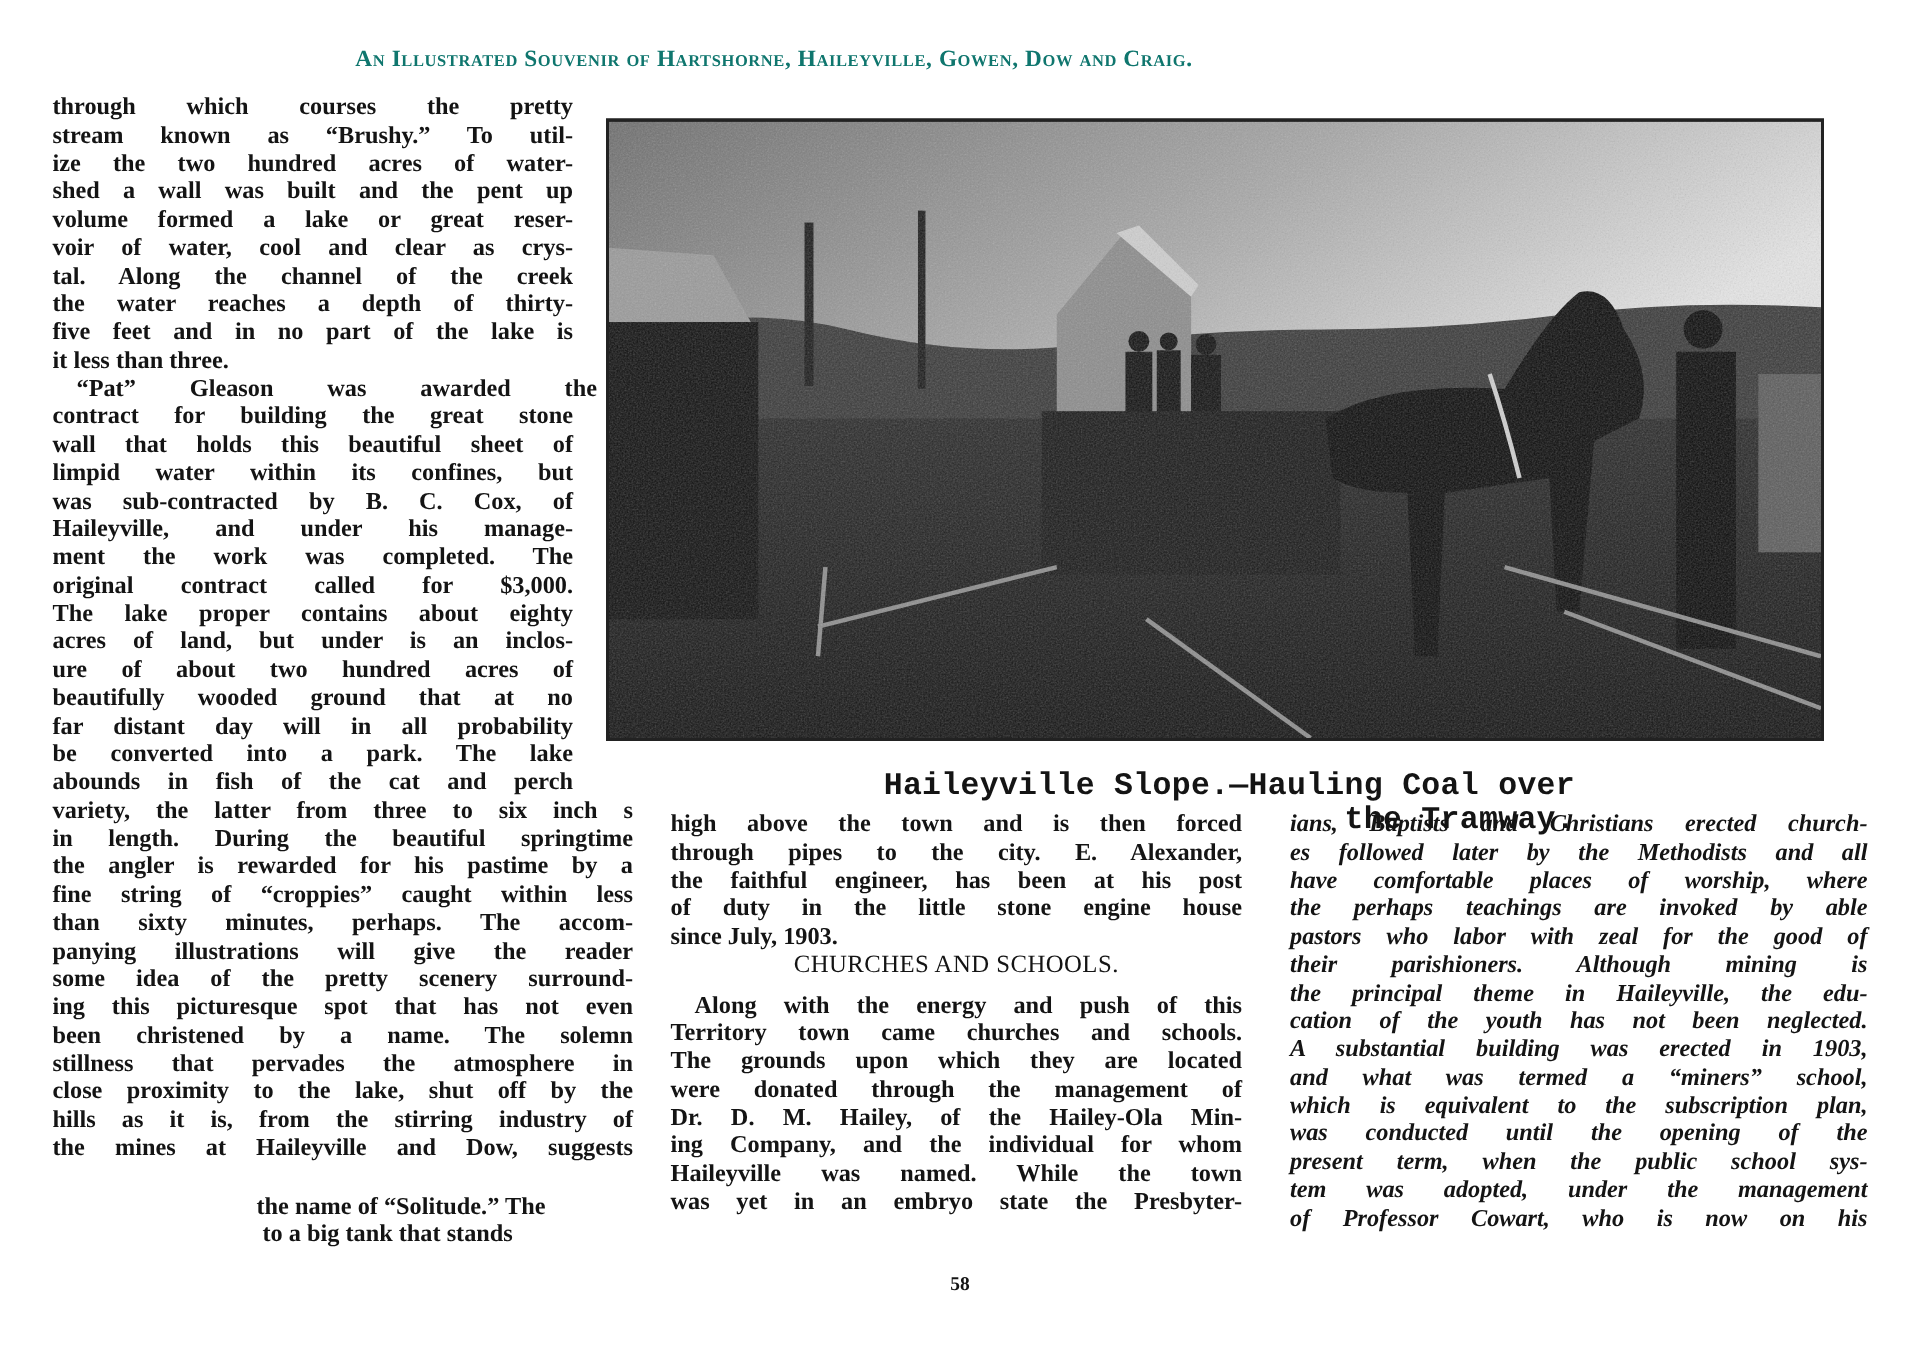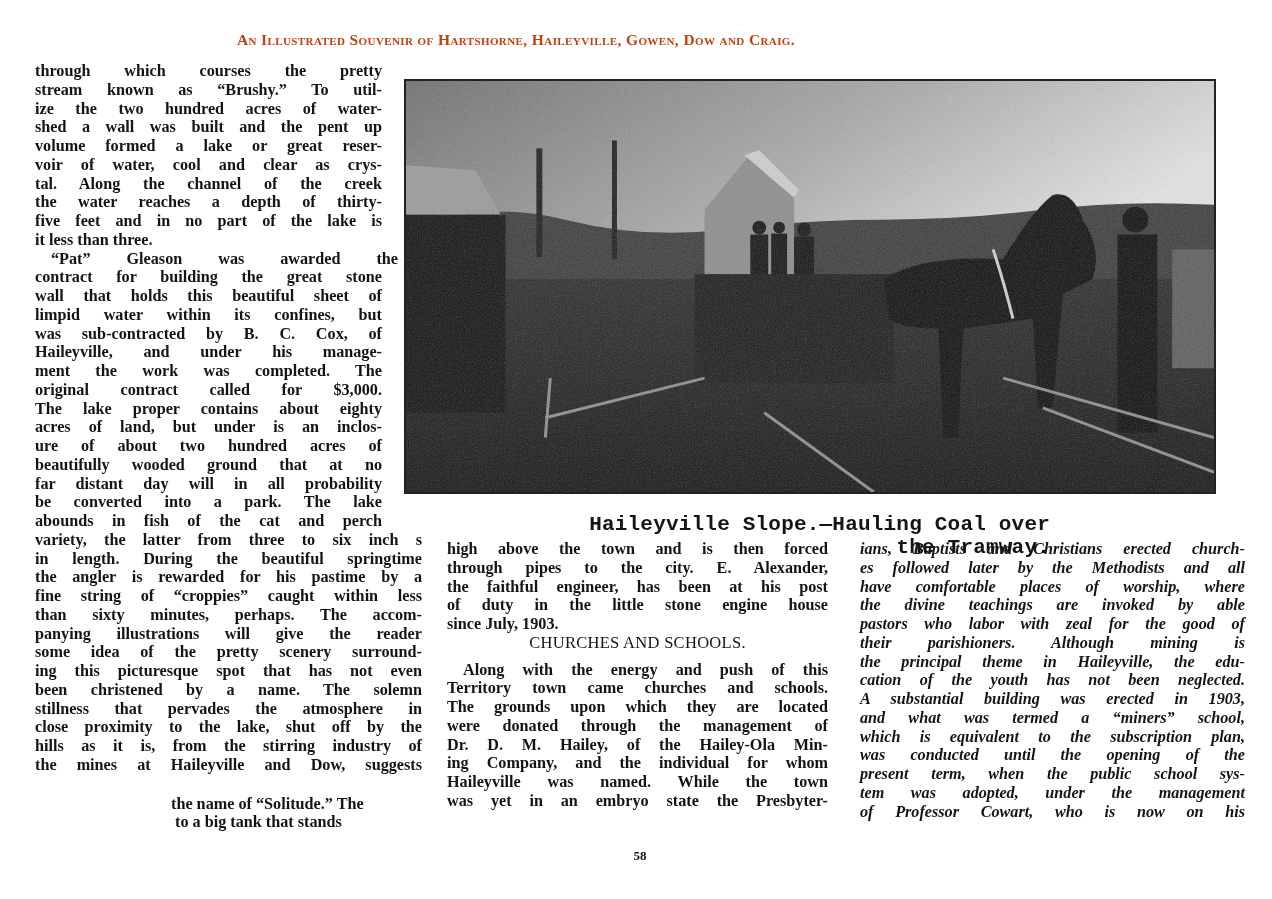--- a/index.html
+++ b/index.html
@@ -3,21 +3,21 @@
 <meta charset="utf-8">
 <style>
   html, body { margin: 0; padding: 0; }
   body {
     width: 1272px; height: 899px; background: #ffffff; position: relative; overflow: hidden;
     font-family: "Liberation Serif", "DejaVu Serif", serif; color: #141414;
   }
   .header {
     position: absolute; left: 0; top: 31px; width: 1032px; text-align: center;
     font-size: 15.5px; font-weight: bold; font-variant: small-caps; letter-spacing: 0.4px;
-    color: #c2410c;
+    color: #0f766e;
   }
   .col { position: absolute; font-size: 16.2px; line-height: 18.75px; font-weight: bold; }
   .col .ln { display: block; white-space: nowrap; text-align: justify; text-align-last: justify; }
   .col .ln.last { text-align-last: left; }
   .col .ln.indent { padding-left: 16px; }
   #left { left: 35px; top: 62px; width: 387px; }
   #left .ln.short { width: 347px; }
   #left .ln.tail { padding-left: 136px; margin-top: 20px; }
   #left .ln.tail2 { padding-left: 140px; }
   #mid { left: 447px; top: 540px; width: 381px; }
@@ -170,21 +170,21 @@
     <span class="ln">Dr. D. M. Hailey, of the Hailey-Ola Min-</span>
     <span class="ln">ing Company, and the individual for whom</span>
     <span class="ln">Haileyville was named. While the town</span>
     <span class="ln">was yet in an embryo state the Presbyter-</span>
   </div>
 
 <div class="col" id="right">
     <span class="ln">ians, Baptists and Christians erected church-</span>
     <span class="ln">es followed later by the Methodists and all</span>
     <span class="ln">have comfortable places of worship, where</span>
-    <span class="ln">the divine teachings are invoked by able</span>
+    <span class="ln">the perhaps teachings are invoked by able</span>
     <span class="ln">pastors who labor with zeal for the good of</span>
     <span class="ln">their parishioners. Although mining is</span>
     <span class="ln">the principal theme in Haileyville, the edu-</span>
     <span class="ln">cation of the youth has not been neglected.</span>
     <span class="ln">A substantial building was erected in 1903,</span>
     <span class="ln">and what was termed a “miners” school,</span>
     <span class="ln">which is equivalent to the subscription plan,</span>
     <span class="ln">was conducted until the opening of the</span>
     <span class="ln">present term, when the public school sys-</span>
     <span class="ln">tem was adopted, under the management</span>

